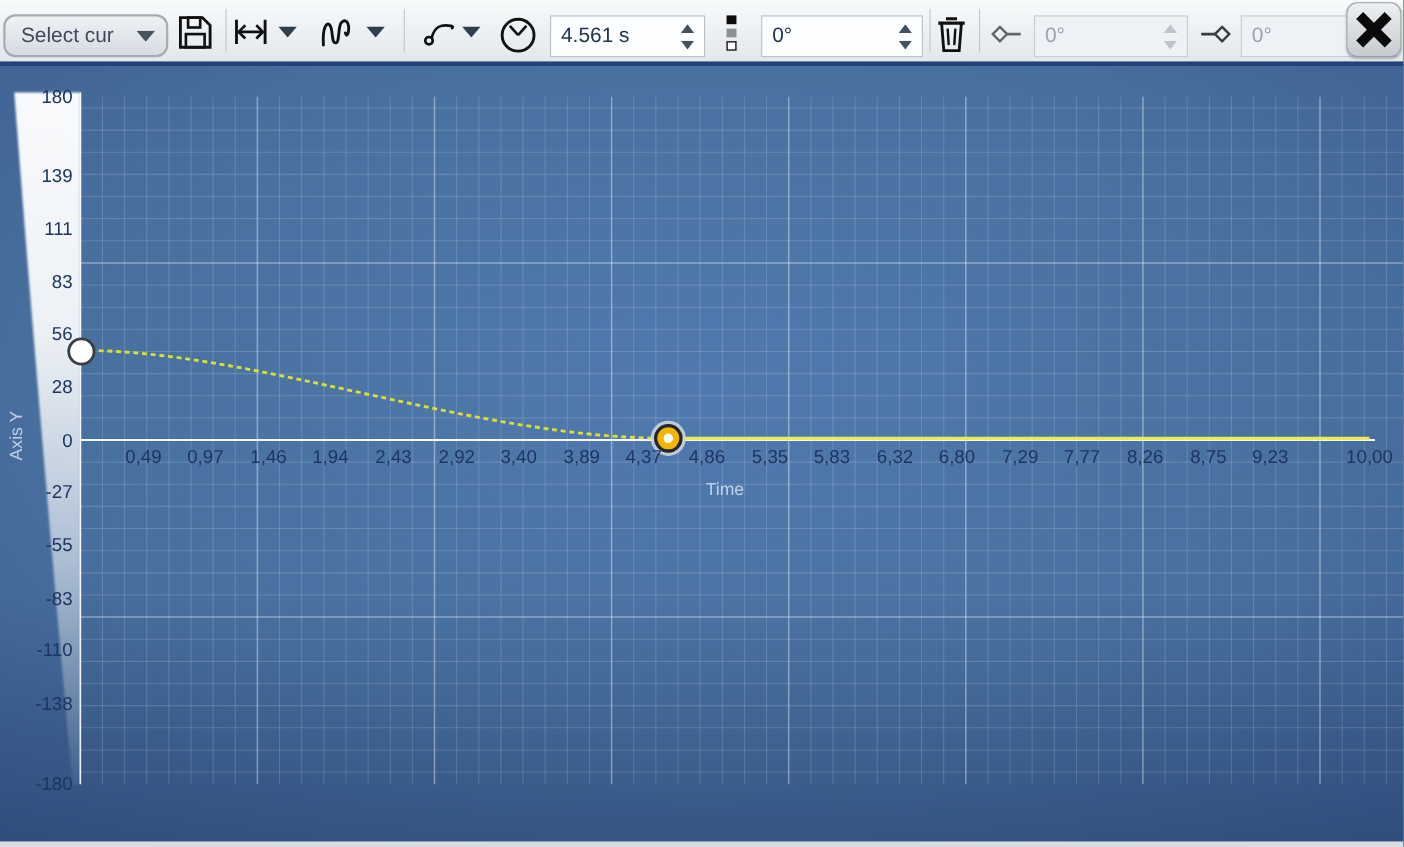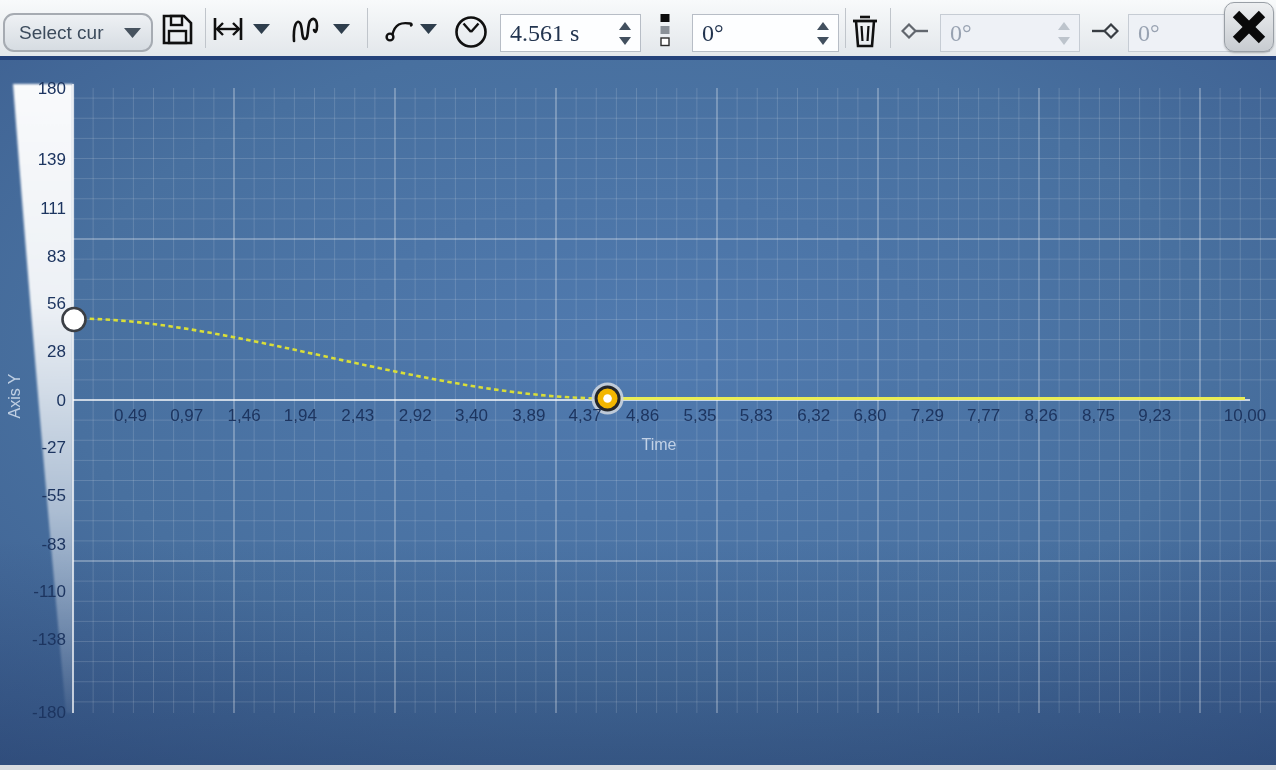--- a/index.html
+++ b/index.html
@@ -25,21 +25,21 @@
     border:2px solid #a6abb2;border-radius:11px;
     display:flex;align-items:center;box-sizing:border-box;
     padding:0 10px 0 14px;cursor:pointer;
   }
   .combobox .cb-label{flex:1;font-size:19px;color:#3c4b5c;white-space:nowrap;overflow:hidden;}
   .iconbtn{cursor:pointer;}
   .spin{
     background:#fdfeff;border:1px solid #b7bdc6;box-sizing:border-box;
     display:flex;align-items:center;padding-left:9px;
   }
-  .spin .spin-val{flex:1;font-size:24px;color:#22344f;font-family:Liberation Serif, serif;}
+  .spin .spin-val{flex:1;font-size:19px;color:#22344f;}
   .spin .arrows{display:flex;flex-direction:column;justify-content:center;gap:7px;padding:0 9px;cursor:pointer;}
   .spin.disabled{background:#eef1f6;border-color:#c6ccd4;}
   .spin.disabled .spin-val{color:#98a2b1;}
   .closebtn{
     position:absolute;left:1224px;top:2px;width:48px;height:48px;
     background:linear-gradient(#edeff1,#c7cbd0);
     border:1px solid #999fa6;border-radius:10px;
     display:flex;align-items:center;justify-content:center;cursor:pointer;
     box-shadow:0 1px 2px rgba(0,0,0,.25);
   }

